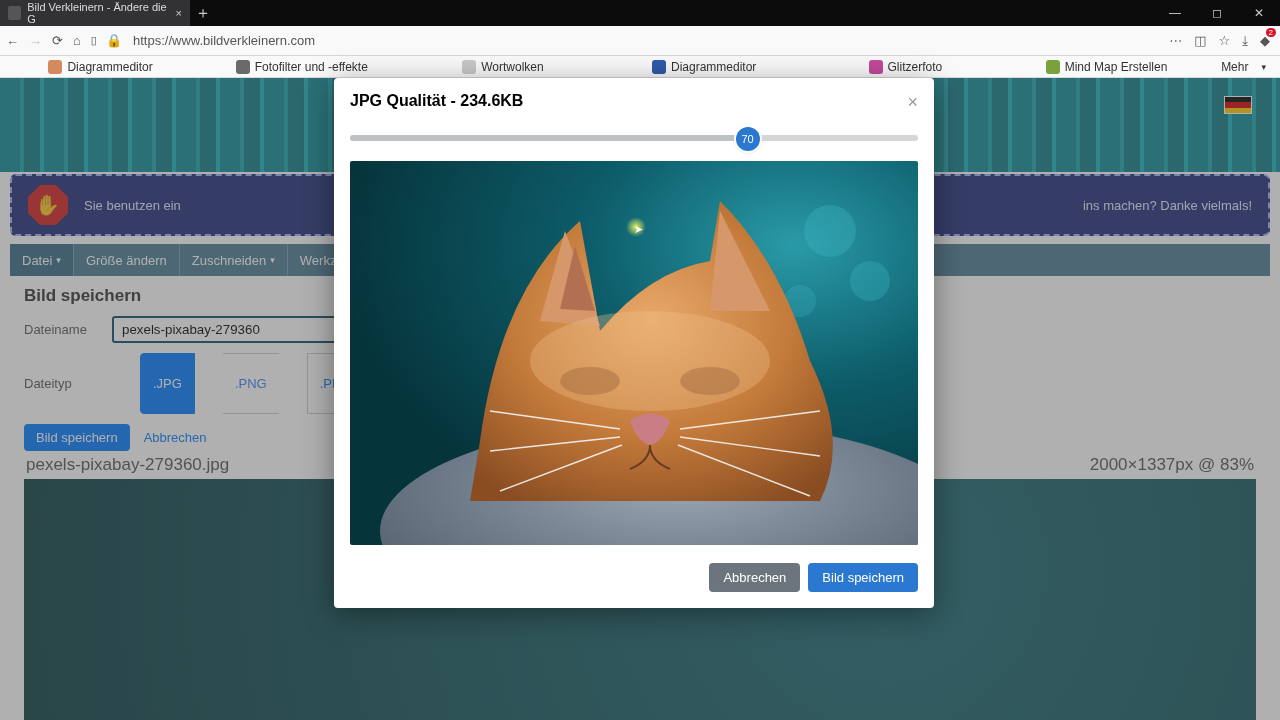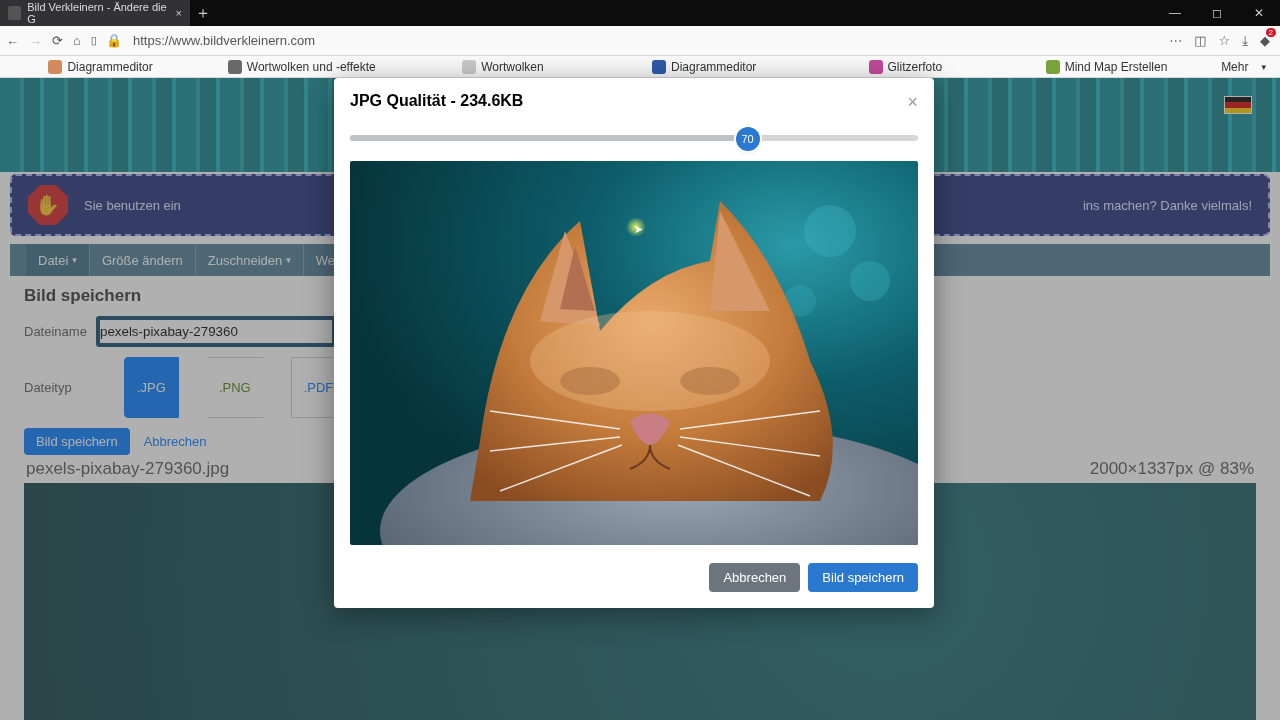--- a/index.html
+++ b/index.html
@@ -29,33 +29,33 @@
 
 .page { position:relative; width:100%; height:642px; }
 .hero { height:94px; background: repeating-linear-gradient(90deg,#0b8a96 0 20px,#18a6b0 20px 24px,#0d7d88 24px 40px,#19b2bd 40px 44px); position:relative;}
 .flag { position:absolute; right:28px; top:18px; width:28px;height:18px; background:linear-gradient(#000 0 33%,#dd0000 33% 66%,#ffce00 66% 100%);border:1px solid #fff;}
 .notice { position:absolute; left:10px; right:10px; top:96px; height:62px; background:#1f2e7a; border:2px dashed #a0b0ff; border-radius:6px; display:flex;align-items:center;gap:16px;padding:0 16px;color:#dfe6ff;font-size:13px;}
 .stop { width:40px;height:40px;background:#d61f1f;clip-path:polygon(30% 0,70% 0,100% 30%,100% 70%,70% 100%,30% 100%,0 70%,0 30%);display:flex;align-items:center;justify-content:center;color:#fff;font-size:20px;}
 
 .panel { position:absolute; left:10px; right:10px; top:166px; bottom:0; background:#fff;}
 .toolbar { height:32px; background:#4b7a94; display:flex;align-items:stretch;}
 .toolbar .ti { padding:0 12px; display:flex;align-items:center;gap:4px;color:#fff;font-size:13px;cursor:pointer;}
-.toolbar .ti.active { background:#396a85;margin-left:16px;}
+.toolbar .ti.active { background:#396a85;}
 .toolbar .sep { width:1px;background:rgba(255,255,255,0.25);}
 .caret { font-size:9px;}
 
 .panel-body { padding:10px 14px; font-size:14px; color:#333;}
 .panel-body h2 { font-size:17px; margin-bottom:10px;}
-.row { display:flex;align-items:center;margin:10px 0;}
+.row { display:flex;align-items:center;gap:16px;margin:10px 0;}
 .row label { width:72px; color:#555;font-size:13px;}
-.row input { border:4px solid #0c4a6e;padding:4px 0;width:240px;border-radius:3px;}
+.row input { border:2px solid #0c4a6e;padding:4px 8px;width:240px;border-radius:3px;}
 .typebtns { display:flex;gap:0;}
 .typebtns div { padding:22px 12px; font-size:13px;border:1px solid #007bff;cursor:pointer;margin-left:28px;}
 .typebtns .jpg { background:#007bff;color:#fff;border-radius:4px 0 0 4px;}
-.typebtns .png { background:#fff;color:#4d7c0f;border-top:1px solid #ccc;border-bottom:1px solid #ccc;border-left:none;border-right:none;}
+.typebtns .png { background:#fff;color:#3b82f6;border-top:1px solid #ccc;border-bottom:1px solid #ccc;border-left:none;border-right:none;}
 .typebtns .pdf { background:#fff;color:#007bff;border:1px solid #ccc;border-radius:0 4px 4px 0;display:flex;gap:4px;}
 .actions { display:flex;gap:10px;margin-top:4px;}
 .btn-primary { background:#007bff;color:#fff;padding:6px 12px;border-radius:4px;font-size:13px;cursor:pointer;}
 .btn-link { color:#007bff;padding:6px 4px;font-size:13px;cursor:pointer;}
 
 .statusline { display:flex;justify-content:space-between;padding:4px 2px;font-size:17px;color:#555;}
 .bigimg { width:100%; height:300px; background: radial-gradient(circle at 70% 30%, #1b6b74, #0a3d42); }
 
 
 .overlay { position:absolute; inset:0; background:rgba(80,80,80,0.45); }
@@ -111,21 +111,21 @@
   </div>
 </div>
 
 <div class="bmbar">
   <div class="bm">
       <div class="bi" style="background:#d38b5d"></div>
       <span>Diagrammeditor</span>
     </div>
   <div class="bm">
       <div class="bi" style="background:#6a6a6a"></div>
-      <span>Wortwolken und -effekte</span>
+      <span>Fotofilter und -effekte</span>
     </div>
   <div class="bm">
       <div class="bi" style="background:#c8c8c8"></div>
       <span>Wortwolken</span>
     </div>
   <div class="bm">
       <div class="bi" style="background:#2e5aa8"></div>
       <span>Diagrammeditor</span>
     </div>
   <div class="bm">

